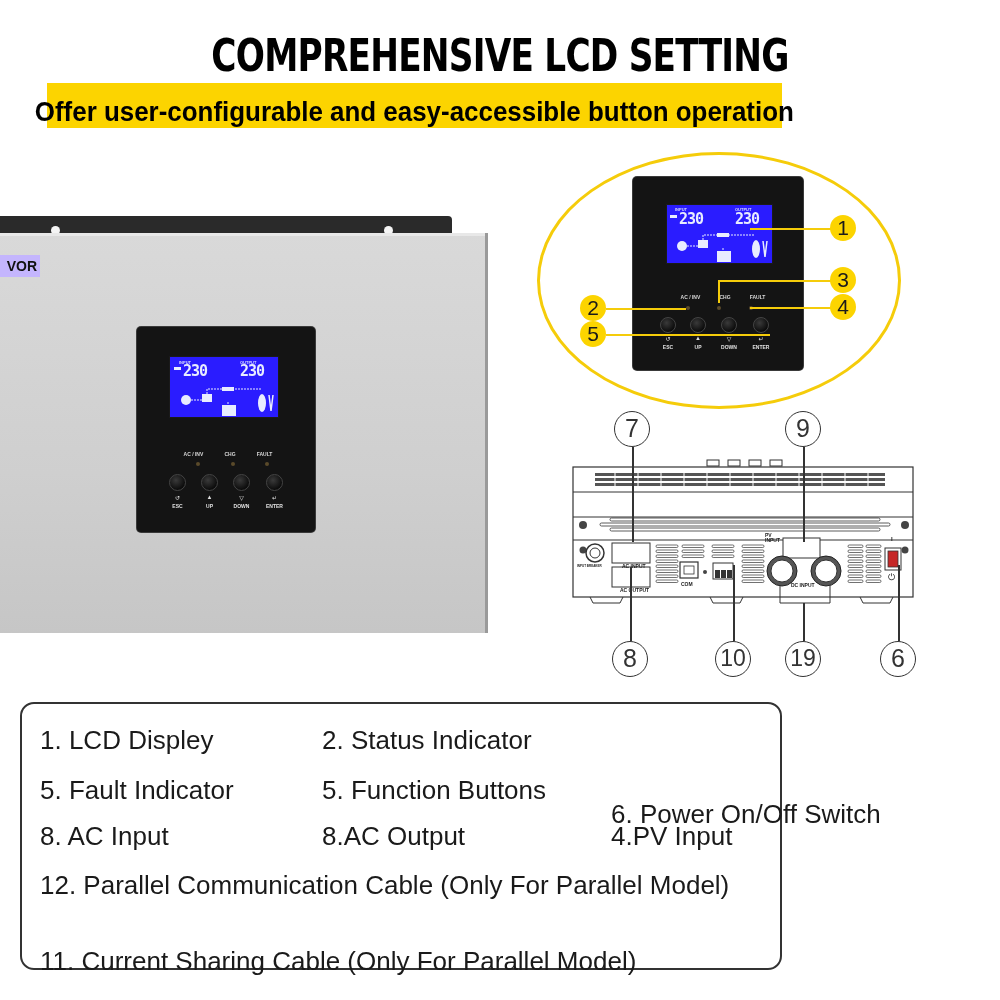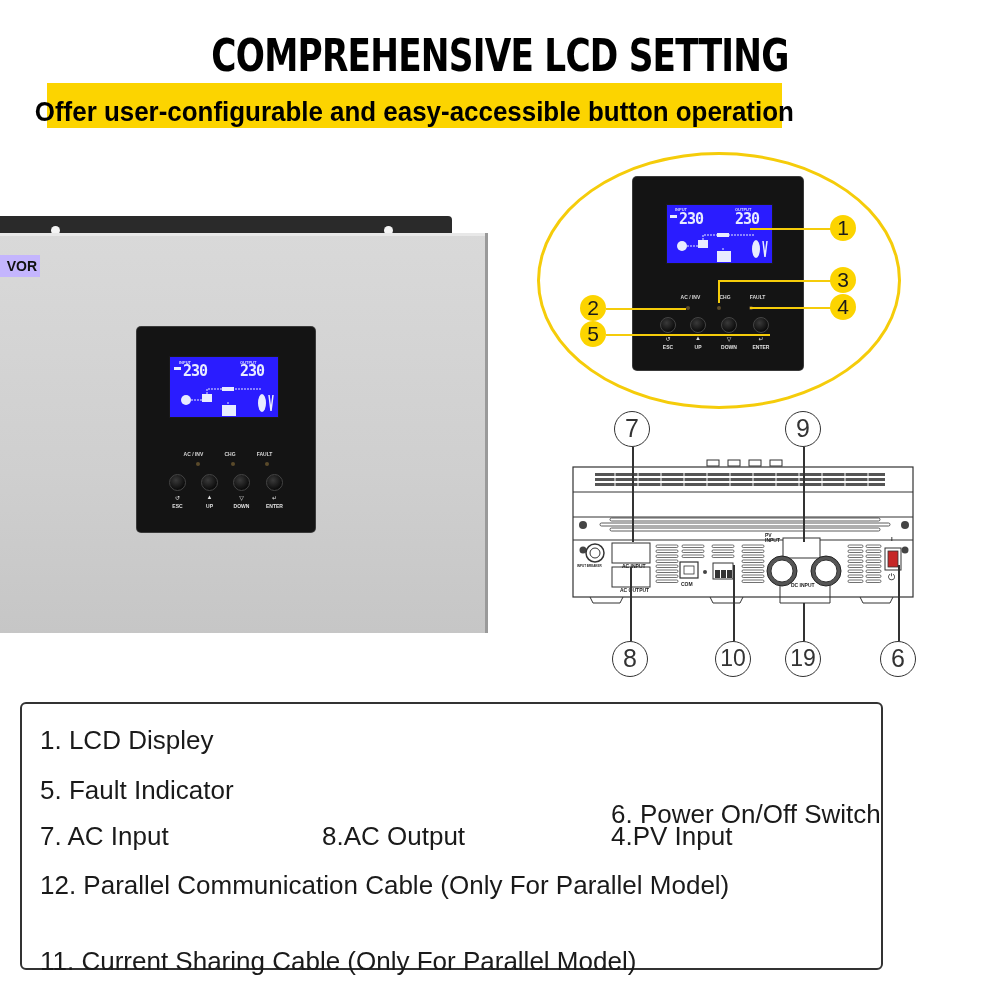--- a/index.html
+++ b/index.html
@@ -76,22 +76,22 @@
     .rear { position: absolute; left: 560px; top: 405px; width: 360px; height: 280px; }
     .num-circle {
       position: absolute; width: 36px; height: 36px; border: 1.5px solid #333; border-radius: 50%;
       font-size: 25px; line-height: 33px; text-align: center; color: #333; background: #fff;
       font-family: "Liberation Sans", sans-serif;
     }
     .lead { position: absolute; width: 1.5px; background: #333; }
 
     
     .legend {
-      position: absolute; left: 20px; top: 702px; width: 863px; height: 268px;
-      border: 2px solid #333; border-radius: 6px;
+      position: absolute; left: 20px; top: 702px; width: 762px; height: 268px;
+      border: 2px solid #333; border-radius: 14px;
     }
     .legend-item {
       position: absolute; font-size: 26px; color: #1a1a1a; white-space: nowrap;
       font-family: "Liberation Sans", sans-serif;
     }
   </style>
 </head>
 <body>
 
 <div class="title">COMPREHENSIVE LCD SETTING</div>
@@ -341,20 +341,22 @@
 
 <div class="num-circle" style="left:614px; top:411px;">7</div>
 <div class="num-circle" style="left:785px; top:411px;">9</div>
 <div class="num-circle" style="left:612px; top:641px;">8</div>
 <div class="num-circle" style="left:715px; top:641px; font-size:23px;">10</div>
 <div class="num-circle" style="left:785px; top:641px; font-size:23px;">19</div>
 <div class="num-circle" style="left:880px; top:641px;">6</div>
 
 <div class="legend">
   <span class="legend-item" style="left:18px; top:21px;">1. LCD Displey</span>
+  <span class="legend-item" style="left:300px; top:21px;">2. Status Indicator</span>
   <span class="legend-item" style="left:18px; top:71px;">5. Fault Indicator</span>
+  <span class="legend-item" style="left:300px; top:71px;">5. Function Buttons</span>
   <span class="legend-item" style="left:589px; top:71px;margin-top:24px;">6. Power On/Off Switch</span>
-  <span class="legend-item" style="left:18px; top:117px;">7. AC Input</span>
+  <span class="legend-item" style="left:18px; top:117px;">8. AC Input</span>
   <span class="legend-item" style="left:300px; top:117px;">8.AC Output</span>
   <span class="legend-item" style="left:589px; top:117px;">4.PV Input</span>
   <span class="legend-item" style="left:18px; top:166px;">12. Parallel Communication Cable (Only For Parallel Model)</span>
   <span class="legend-item" style="left:18px; top:214px;margin-top:28px;">11. Current Sharing Cable (Only For Parallel Model)</span>
 </div>
 
 </body></html>

